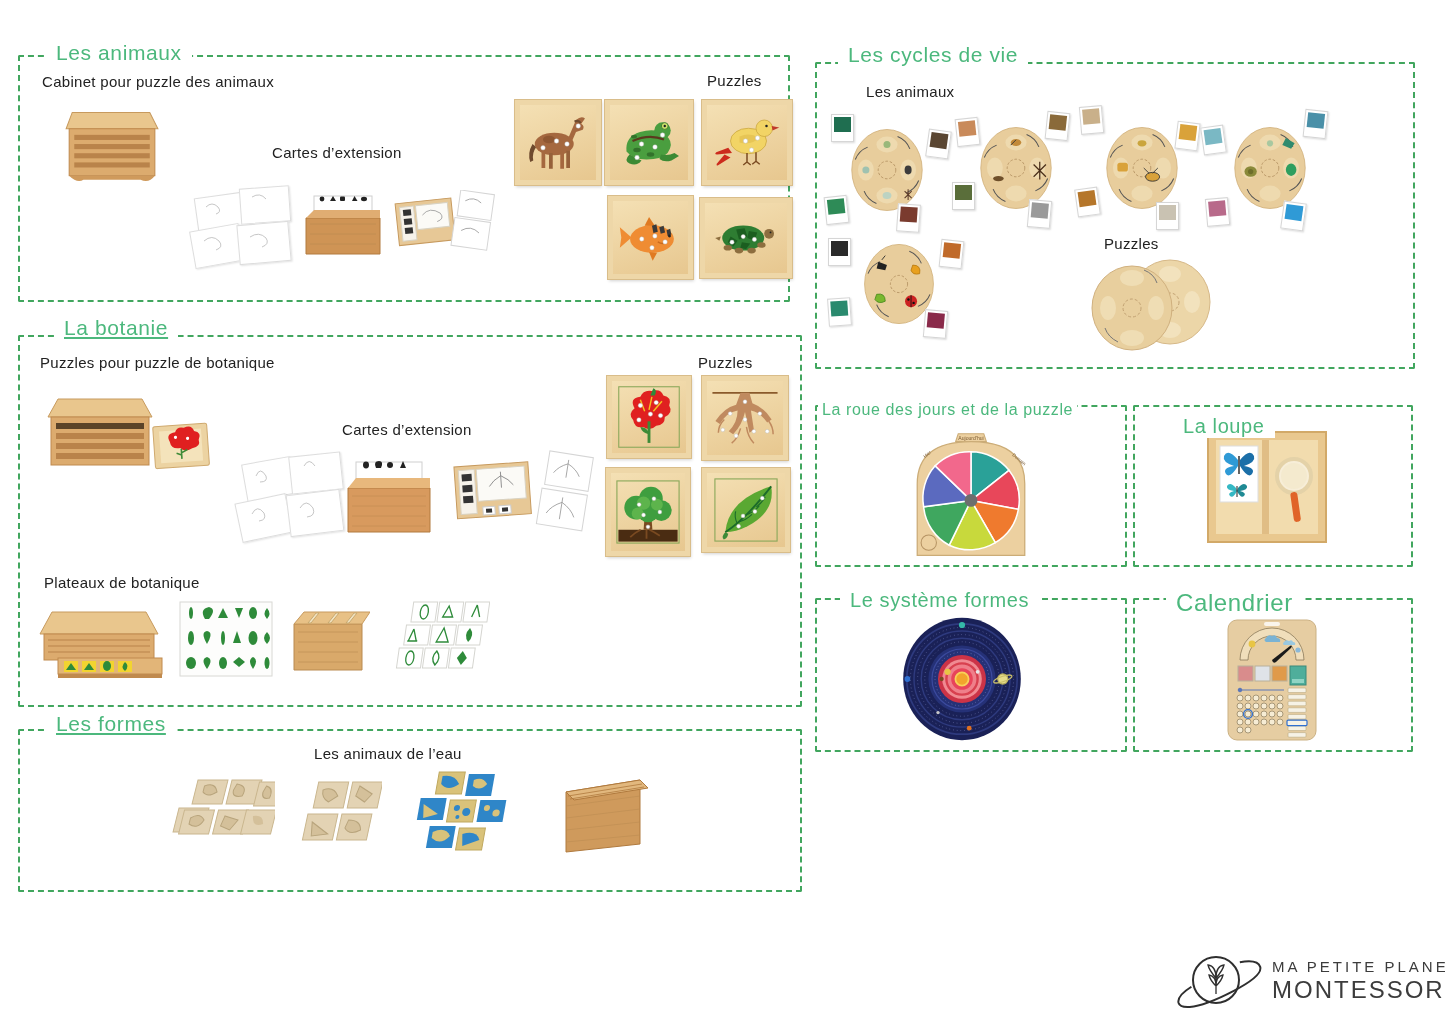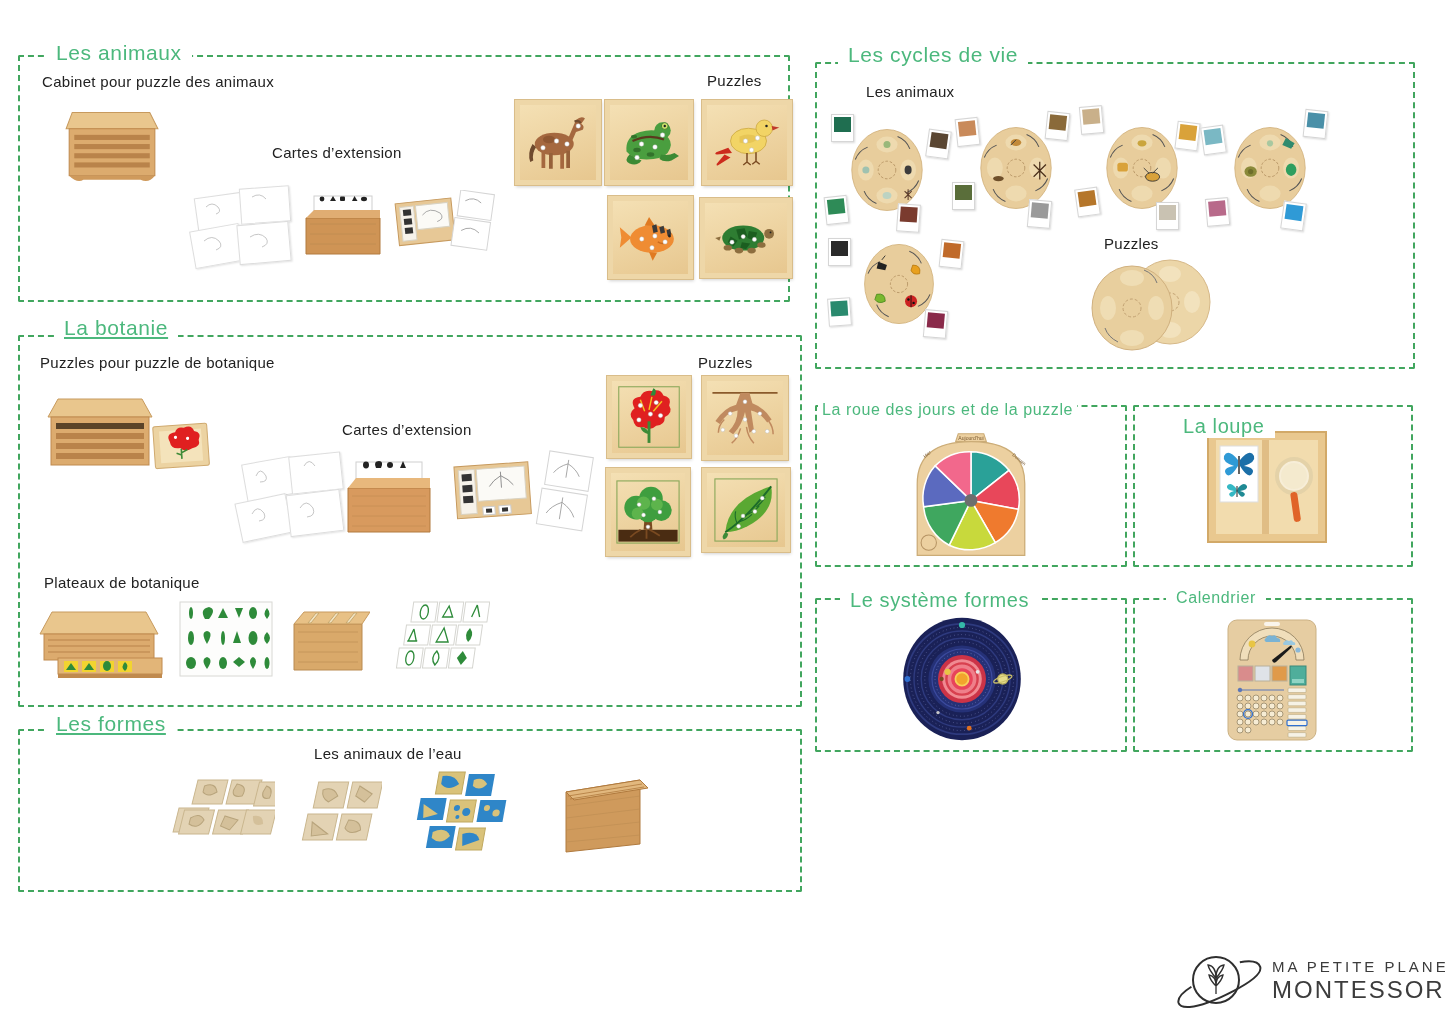--- a/index.html
+++ b/index.html
@@ -32,21 +32,21 @@
 <div class="box" style="left:815px;top:598px;width:308px;height:150px;"></div>
 <div class="box" style="left:1133px;top:598px;width:276px;height:150px;"></div>
 
 <div class="sec-title" style="left:46px;top:41px;font-size:21px;">Les animaux</div>
 <div class="sec-title" style="left:838px;top:43px;font-size:21px;">Les cycles de vie</div>
 <div class="sec-title" style="left:54px;top:316px;font-size:21px;text-decoration:underline;">La botanie</div>
 <div class="sec-title" style="left:46px;top:712px;font-size:21px;text-decoration:underline;">Les formes</div>
 <div class="sec-title" style="left:818px;top:401px;font-size:16px;padding:0 4px;">La roue des jours et de la puzzle</div>
 <div class="sec-title" style="left:1173px;top:399px;font-size:20px;margin-top:16px;">La loupe</div>
 <div class="sec-title" style="left:840px;top:589px;font-size:20px;">Le système formes</div>
-<div class="sec-title" style="left:1166px;top:589px;font-size:16px;">Calendrier</div>
+<div class="sec-title" style="left:1166px;top:589px;font-size:24px;">Calendrier</div>
 
 <div class="lbl" style="left:42px;top:73px;">Cabinet pour puzzle des animaux</div>
 <div class="lbl" style="left:272px;top:144px;">Cartes d’extension</div>
 <div class="lbl" style="left:707px;top:72px;">Puzzles</div>
 <div class="lbl" style="left:866px;top:83px;">Les animaux</div>
 <div class="lbl" style="left:1104px;top:235px;">Puzzles</div>
 <div class="lbl" style="left:40px;top:354px;">Puzzles pour puzzle de botanique</div>
 <div class="lbl" style="left:342px;top:421px;">Cartes d’extension</div>
 <div class="lbl" style="left:698px;top:354px;">Puzzles</div>
 <div class="lbl" style="left:44px;top:574px;">Plateaux de botanique</div>

